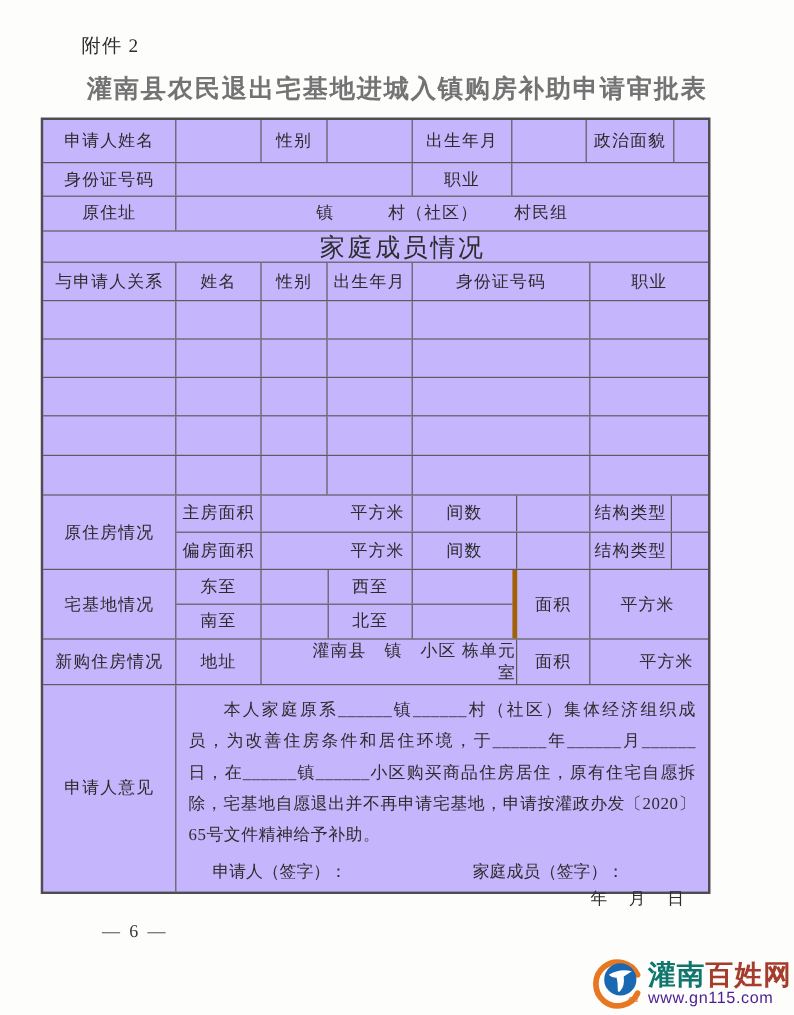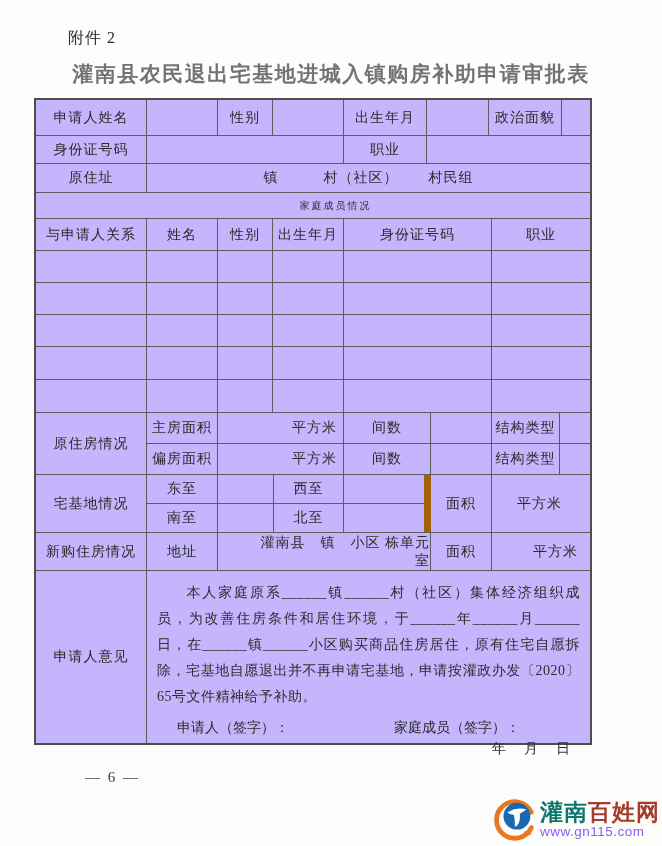--- a/index.html
+++ b/index.html
@@ -30,41 +30,41 @@
 
   .h36{height:36px} .h28{height:28px} .h29{height:29px} .h26{height:26px}
   .h32{height:32px} .h33{height:33px} .h62{height:62px} .h58{height:58px}
   .h38{height:38px} .h172{height:172px}
 
   .subcol { display:flex; flex-direction:column; flex:0 0 auto; }
   .subrow { display:flex; flex:1 1 auto; border-bottom:1px solid #5c5c5c; }
   .subrow:last-child { border-bottom:none; }
   .subrow .td { height:auto; }
 
-  .section-head { font-size:10px; letter-spacing:2px;padding-left:45px; }
+  .section-head { font-size:21px; letter-spacing:2px;padding-left:45px; }
 
   
   .opinion-content { flex:1 1 auto; display:flex; flex-direction:column;
                      padding:9px 10px 0 10px; font-size:14px; }
   .opinion-par { text-indent:2.1em; line-height:26px; text-align:justify;
                  letter-spacing:0.5px; }
   .sign-row { display:flex; margin-top:6px; padding:0 0 0 20px; line-height:24px;justify-content:center; }
   .sign-family { margin-left:auto; margin-right:60px; }
   .date-row { margin-top:0; padding-left:335px; letter-spacing:2px; }
 
   .page-number { margin:24px 0 0 85px; font-size:15px; letter-spacing:2px; color:#3a3a3a; }
 
   
   .watermark { position:absolute; right:2px; bottom:3px; display:flex; align-items:center; }
   .wm-text { margin-left:2px; line-height:1; }
   .wm-name { font-family:"Liberation Sans", sans-serif; font-weight:bold; font-size:23px;
              letter-spacing:1px; white-space:nowrap; }
   .wm-name .p1 { color:#0f766e; }
   .wm-name .p2 { color:#a63c2c; }
-  .wm-url { font-family:"Liberation Sans", sans-serif; font-size:13.5px; color:#8b5cf6;
+  .wm-url { font-family:"Liberation Sans", sans-serif; font-size:13.5px; color:#4c1d95;
             margin-top:1px; letter-spacing:0.5px; }
 </style>
 </head>
 <body>
 
 <div class="page">
 
   <div class="attachment">附件 2</div>
   <div class="doc-title">灌南县农民退出宅基地进城入镇购房补助申请审批表</div>
 
@@ -164,21 +164,21 @@
           <div class="td w87 lbl">间数</div>
           <div class="td w61"></div>
           <div class="td w68 lbl">结构类型</div>
           <div class="td last"></div>
         </div>
       </div>
     </div>
 
     <div class="tr h58">
       <div class="td w111 lbl">宅基地情况</div>
-      <div class="subcol w284" style="border-right:7px solid #a16207;">
+      <div class="subcol w284" style="border-right:4px solid #a16207;">
         <div class="subrow">
           <div class="td w71 lbl">东至</div>
           <div class="td w56"></div>
           <div class="td w70 lbl">西至</div>
           <div class="td last"></div>
         </div>
         <div class="subrow">
           <div class="td w71 lbl">南至</div>
           <div class="td w56"></div>
           <div class="td w70 lbl">北至</div>

